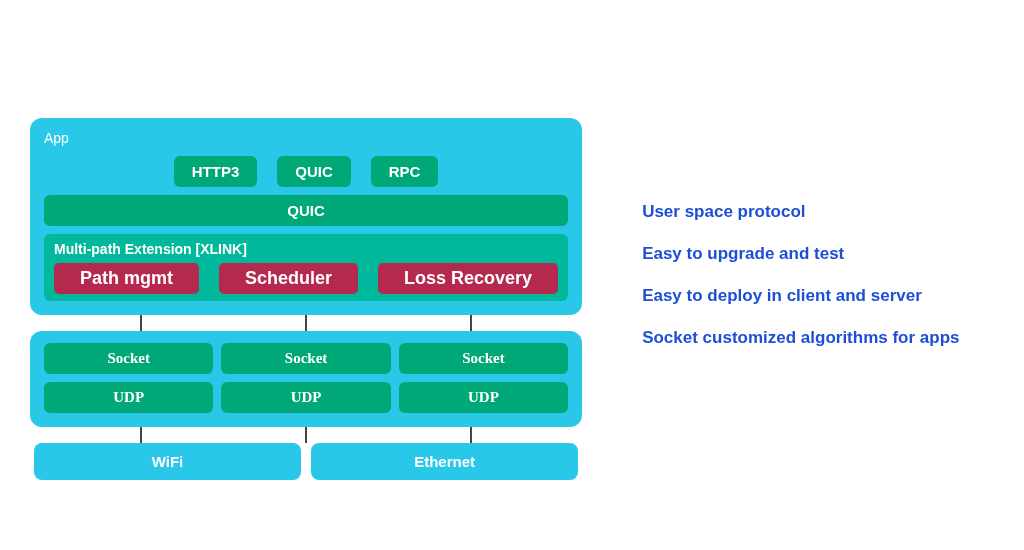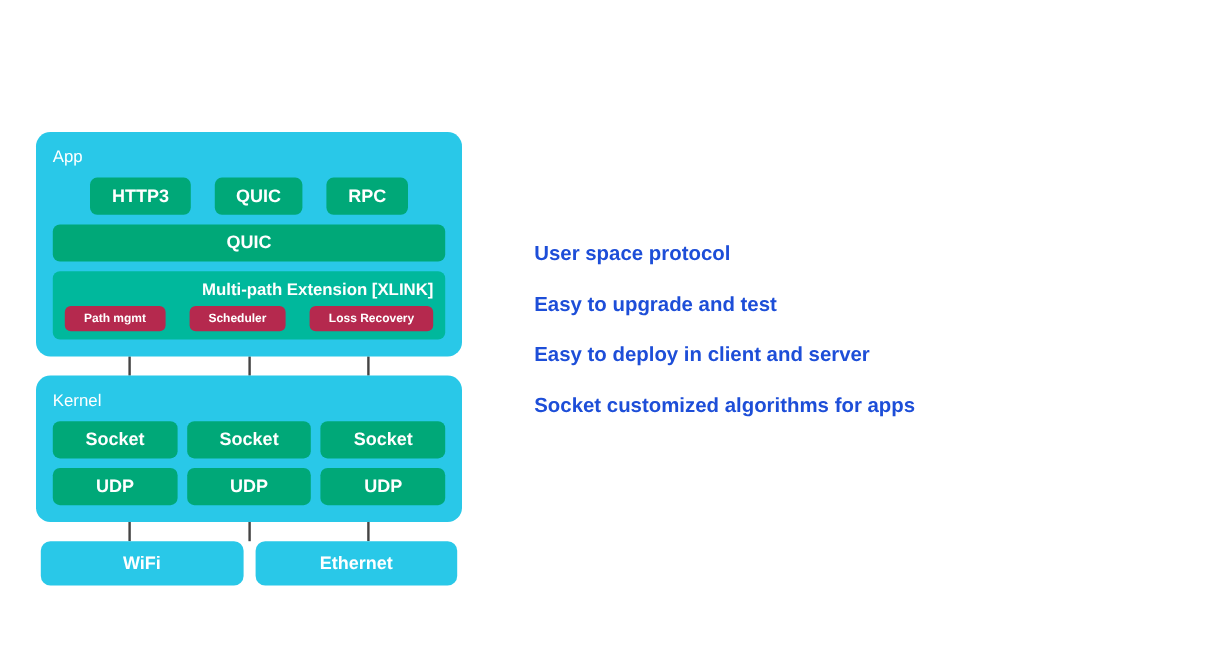--- a/index.html
+++ b/index.html
@@ -68,46 +68,47 @@
       background: #00b89c;
       color: #fff;
       border-radius: 6px;
       padding: 7px 10px;
       font-size: 14px;
       font-weight: 600;
       text-align: center;
       width: 100%;
       display: flex;
       flex-direction: column;
-      align-items: flex-end;
+      align-items: flex-start;
       gap: 6px;
     }
     .dark-red-box {
       background: #b5294e;
       color: #fff;
       border-radius: 5px;
-      padding: 5px 16px;
-      font-size: 10px;
+      padding: 5px 26px;
+      font-size: 18px;
       font-weight: 600;
       white-space: nowrap;
     }
     
     .kernel-box {
       background: #29c8e8;
       border-radius: 12px;
       padding: 12px 14px 14px 14px;
       display: flex;
       flex-direction: column;
       gap: 8px;
     }
     .col-3 {
       display: flex;
       flex-direction: row;
       gap: 8px;
       justify-content: space-between;
+      font-family: Liberation Serif, serif;
     }
     .col-item {
       display: flex;
       flex-direction: column;
       gap: 8px;
       flex: 1;
       align-items: center;
     }
     
     .network-row {
@@ -187,21 +188,20 @@
       </div>
     </div>
 
     <div class="between-gap-3">
       <div class="v-line-seg"></div>
       <div class="v-line-seg"></div>
       <div class="v-line-seg"></div>
     </div>
 
     <div class="kernel-box">
-      <span class="box-label">Kernel</span>
       <div class="col-3">
         <div class="col-item">
           <div class="green-box-wide">Socket</div>
           <div class="green-box-wide">UDP</div>
         </div>
         <div class="col-item">
           <div class="green-box-wide">Socket</div>
           <div class="green-box-wide">UDP</div>
         </div>
         <div class="col-item">

